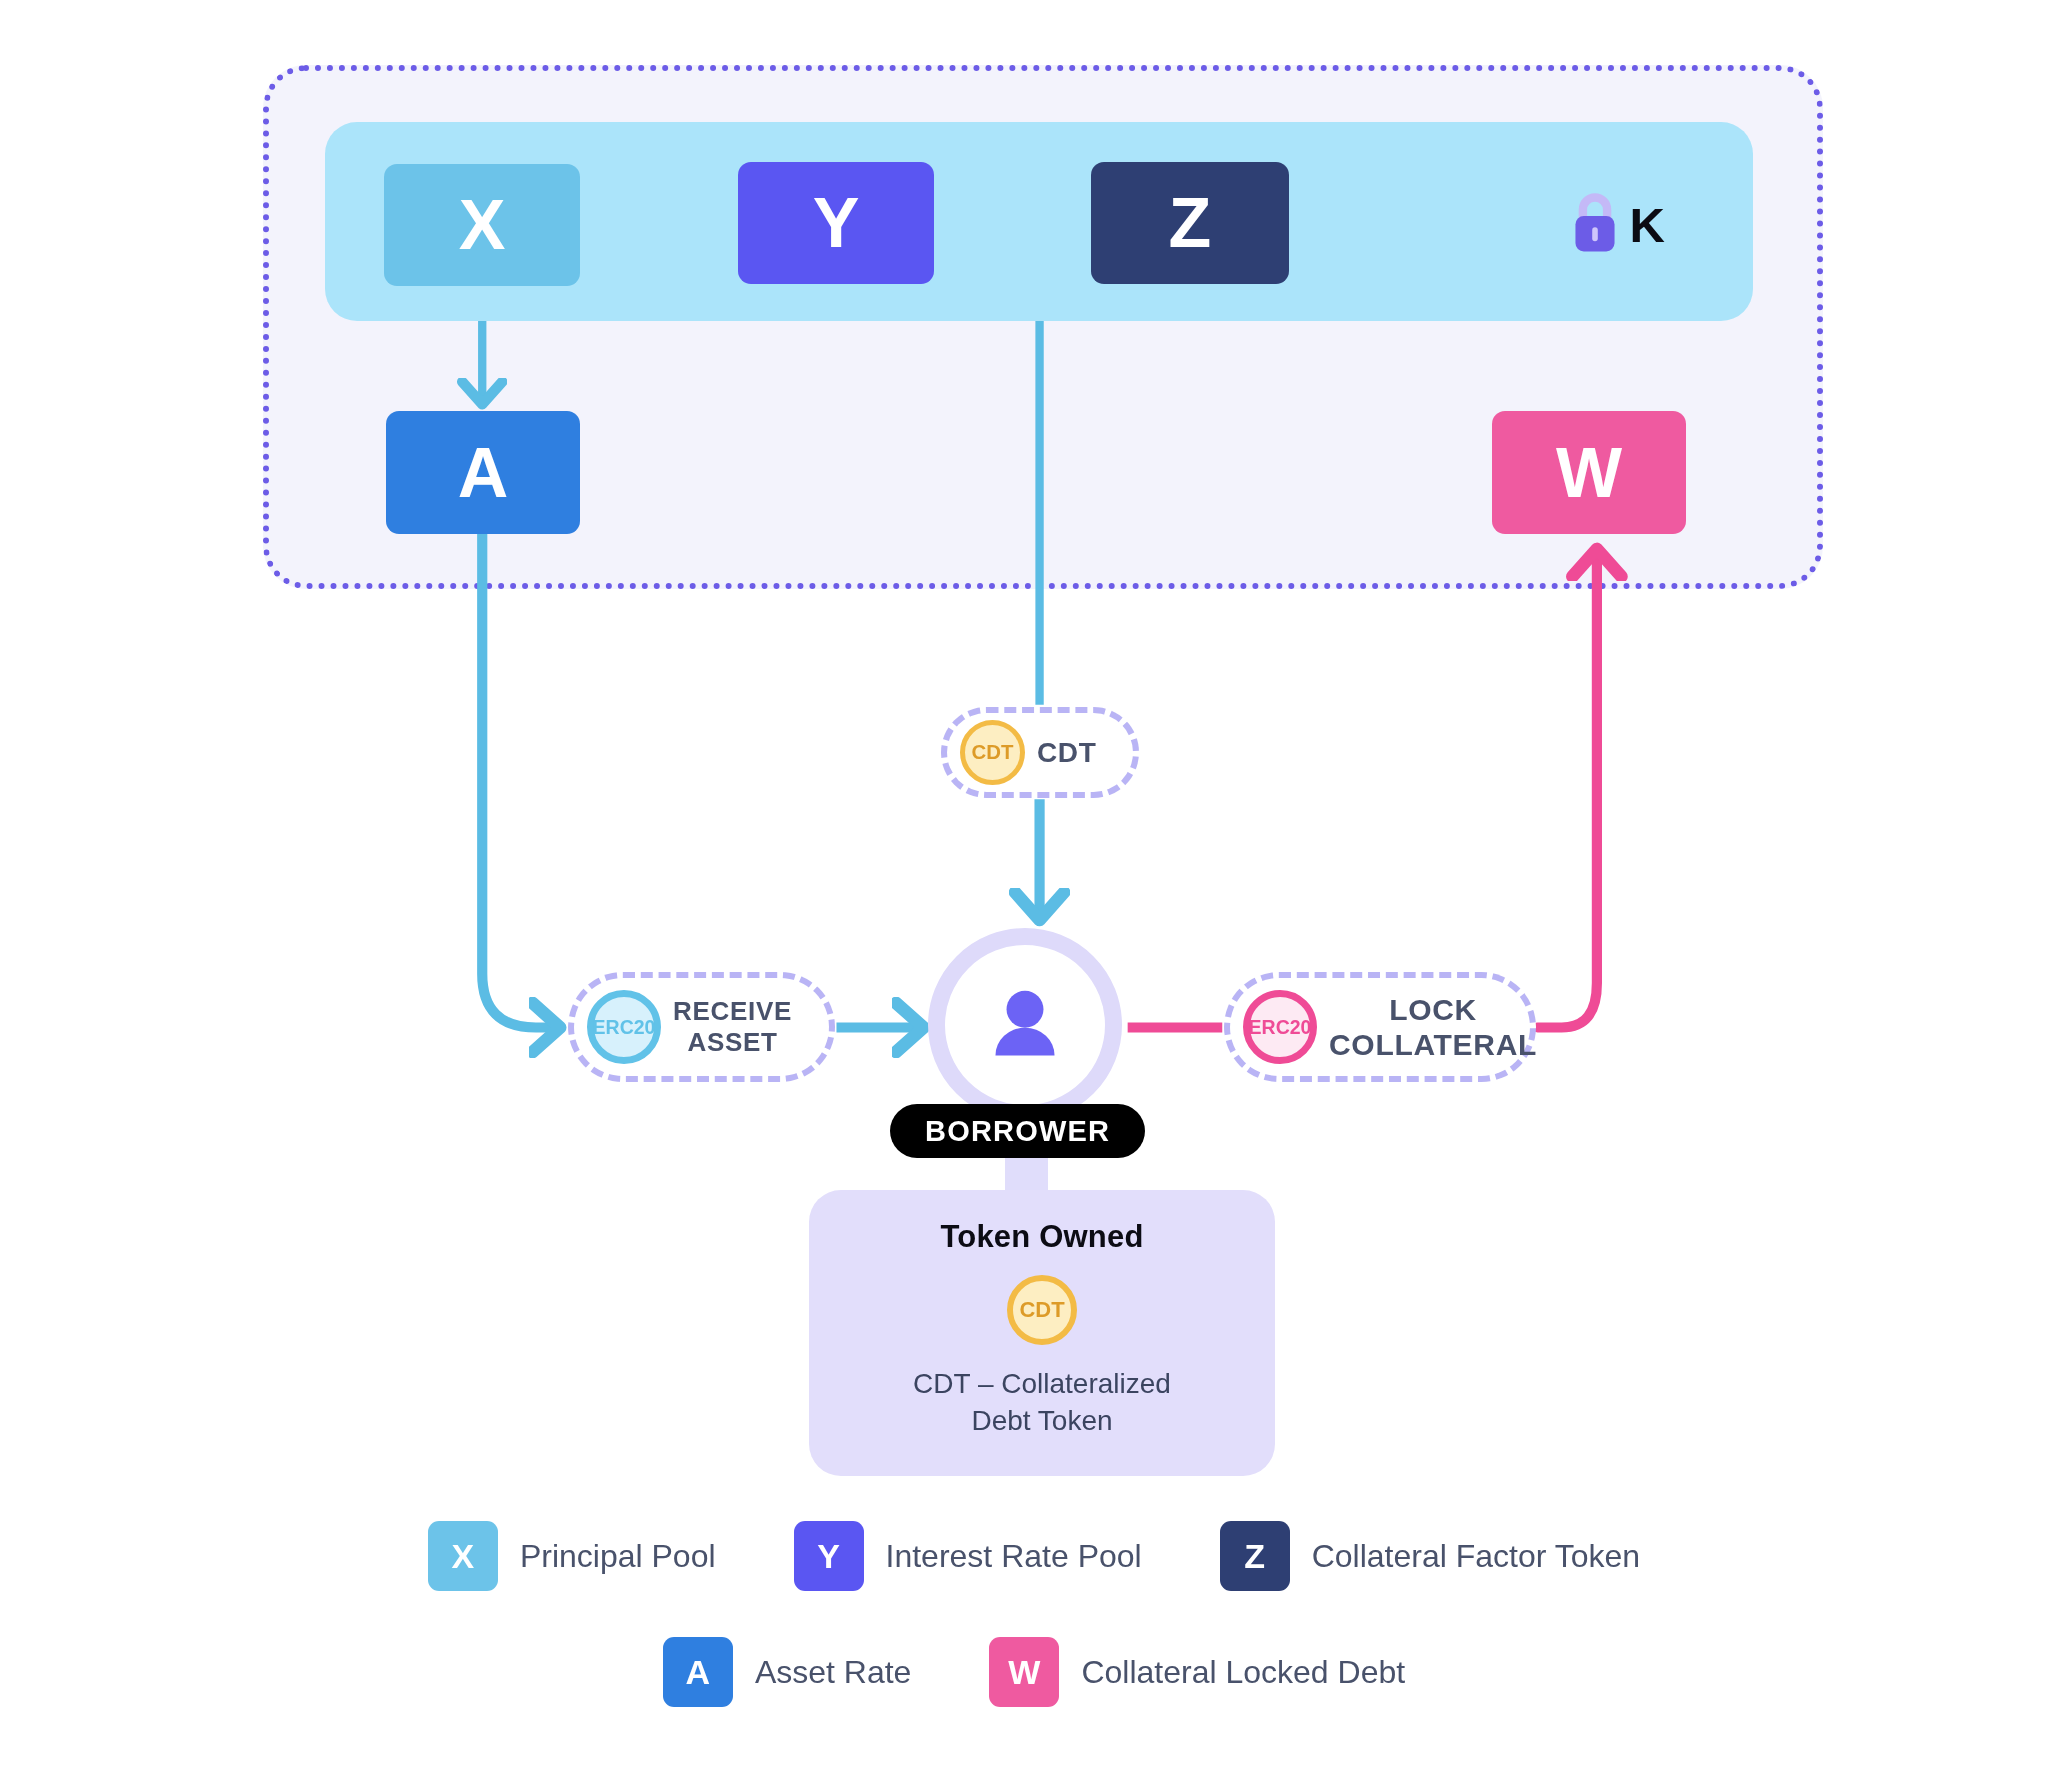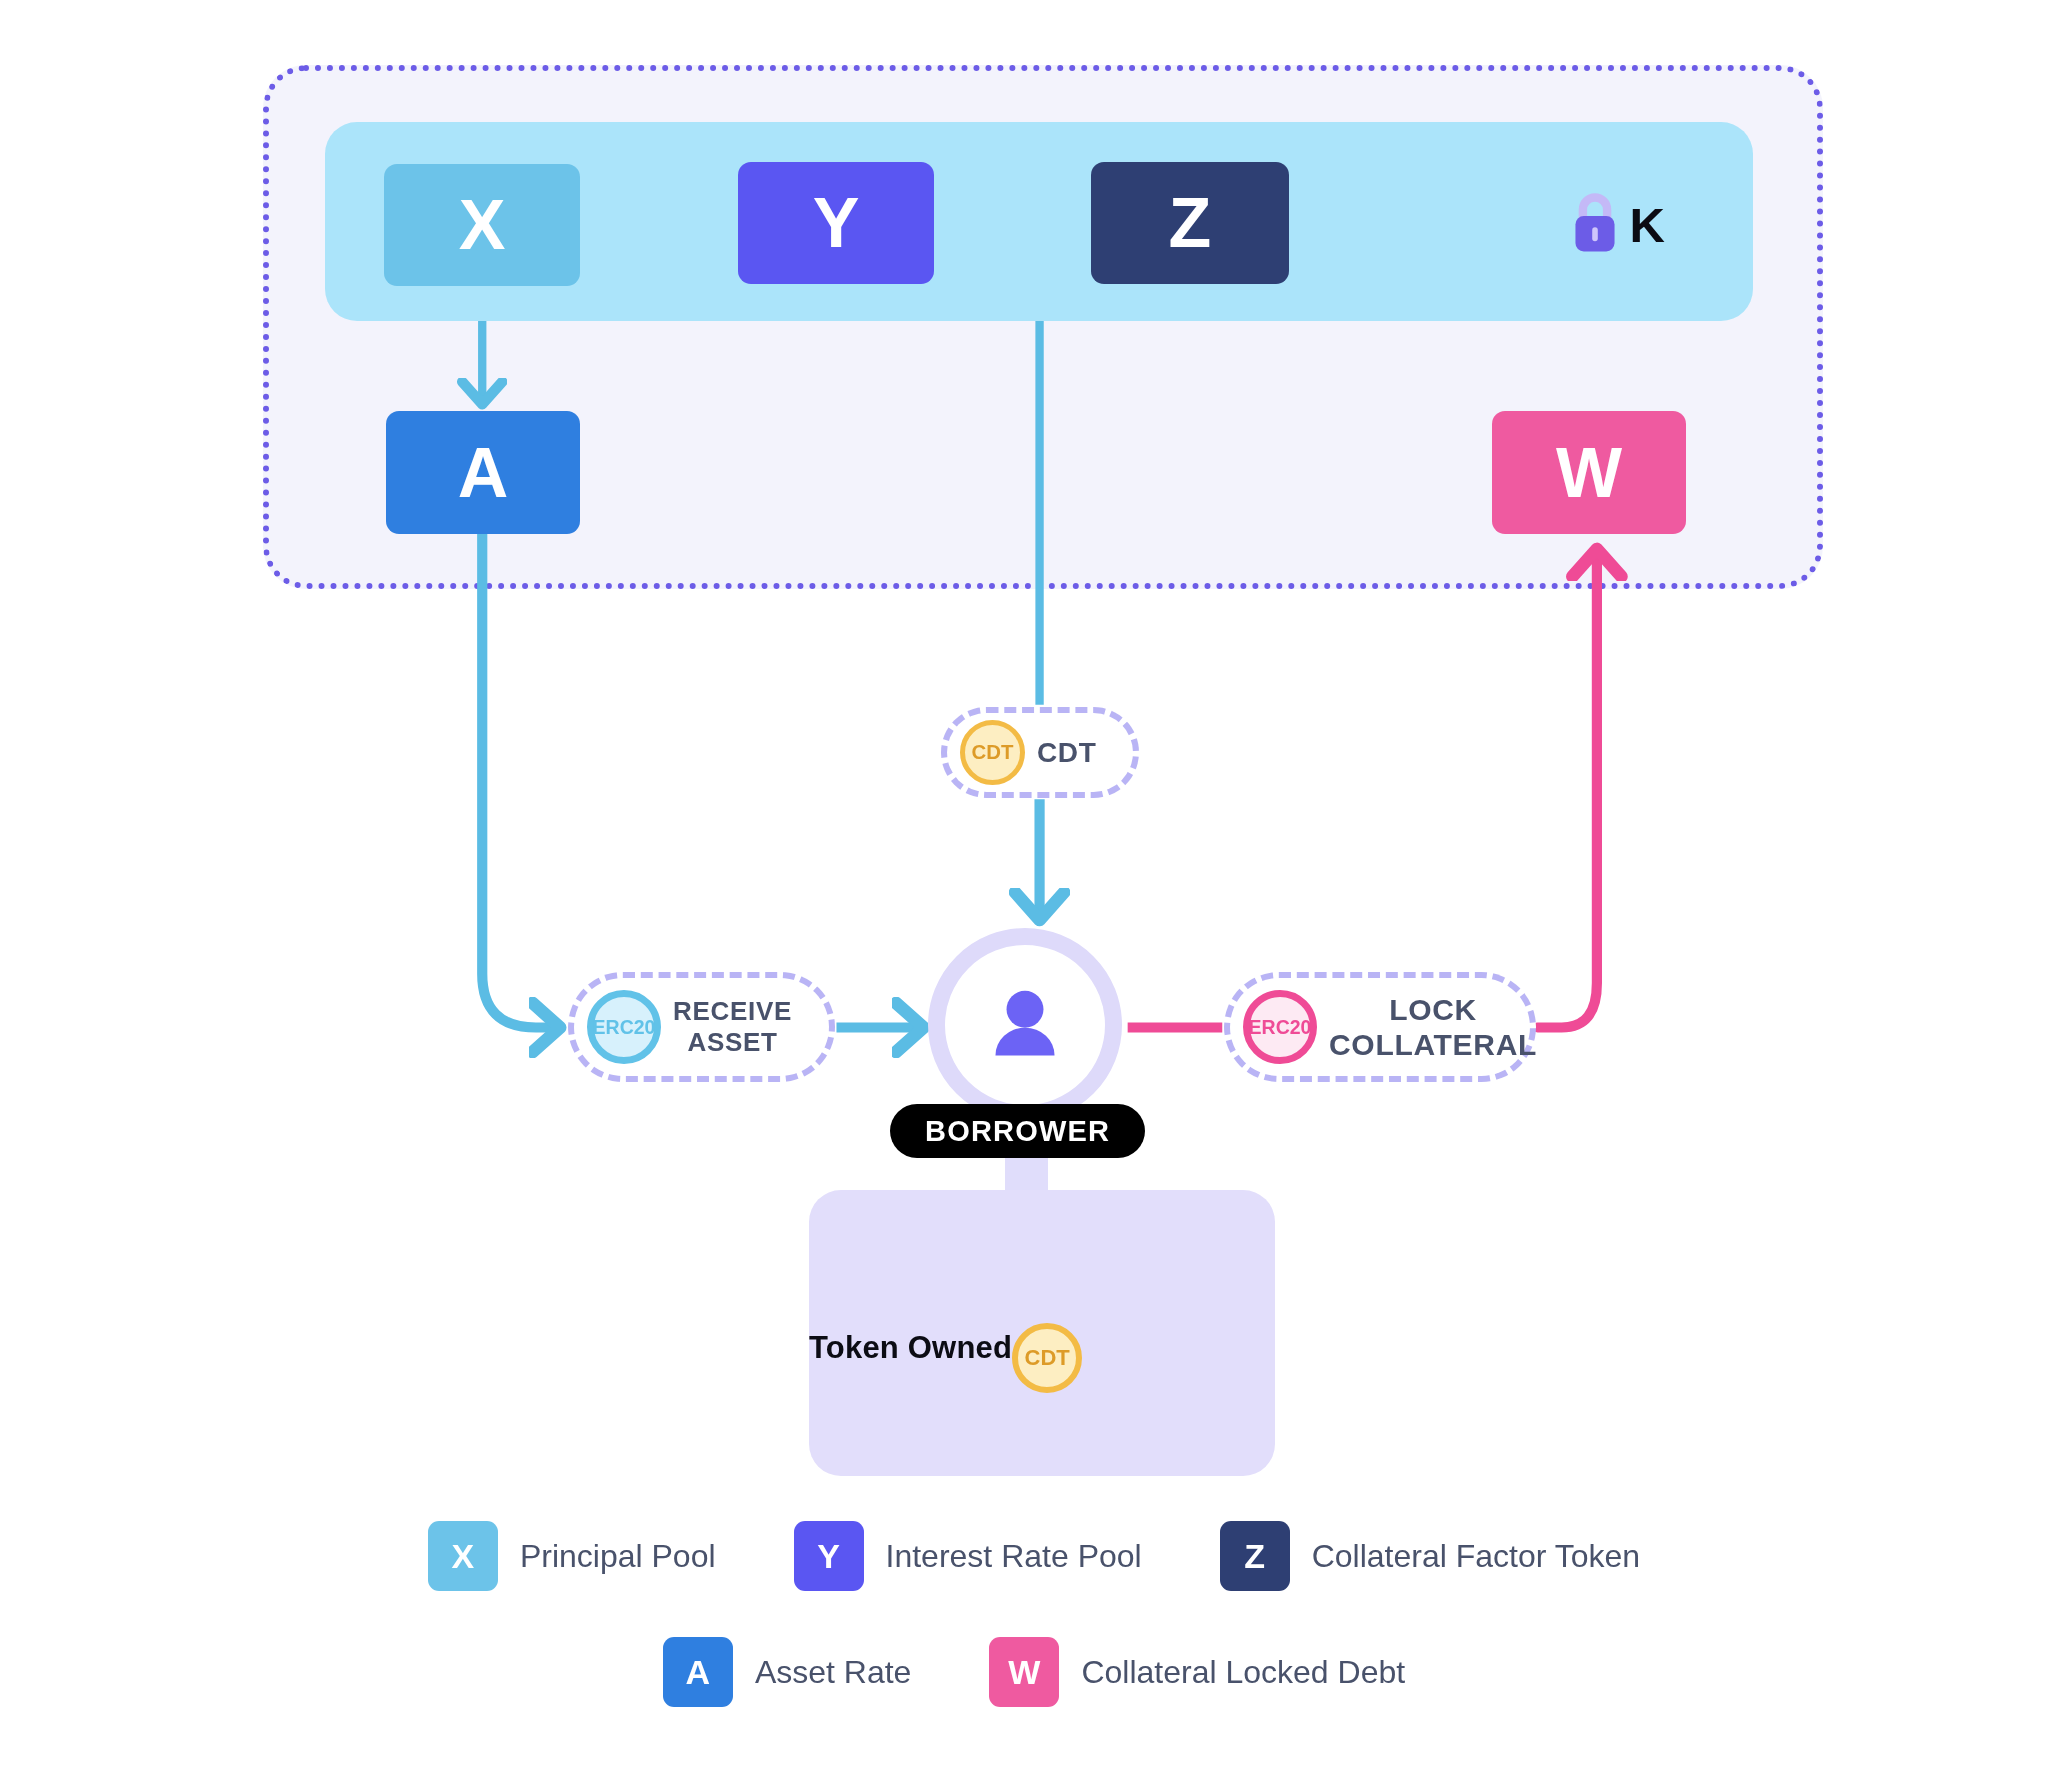--- a/index.html
+++ b/index.html
@@ -222,21 +222,21 @@
 
   
   .token-card {
     position: absolute;
     left: 809px; top: 1190px;
     width: 466px; height: 286px;
     background: #e2defb;
     border-radius: 32px;
     z-index: 5;
     display: flex;
-    flex-direction: row;
+    flex-direction: column;
     align-items: center;
     padding-top: 29px;
   }
 
   .token-card-title {
     font-size: 31px;
     font-weight: bold;
     color: #0c0c14;
     letter-spacing: 0.2px;
   }
@@ -379,20 +379,22 @@
         <path d="M20,86 A32,30 0 0,1 84,86 Z" fill="#6c63f5"></path>
       </svg>
     </span>
   </div>
 
   <div class="borrower-pill">BORROWER</div>
 
   <div class="token-card">
     <div class="token-card-title">Token Owned</div>
     <div class="token-card-coin">CDT</div>
+    <div class="token-card-desc">CDT – Collateralized
+Debt Token</div>
   </div>
 
   <div class="legend">
     <div class="legend-row legend-row-1">
       <div class="legend-item">
         <span class="legend-swatch" style="background:#6cc3e9">X</span>
         <span class="legend-text">Principal Pool</span>
       </div>
       <div class="legend-item">
         <span class="legend-swatch" style="background:#5a56f2">Y</span>

